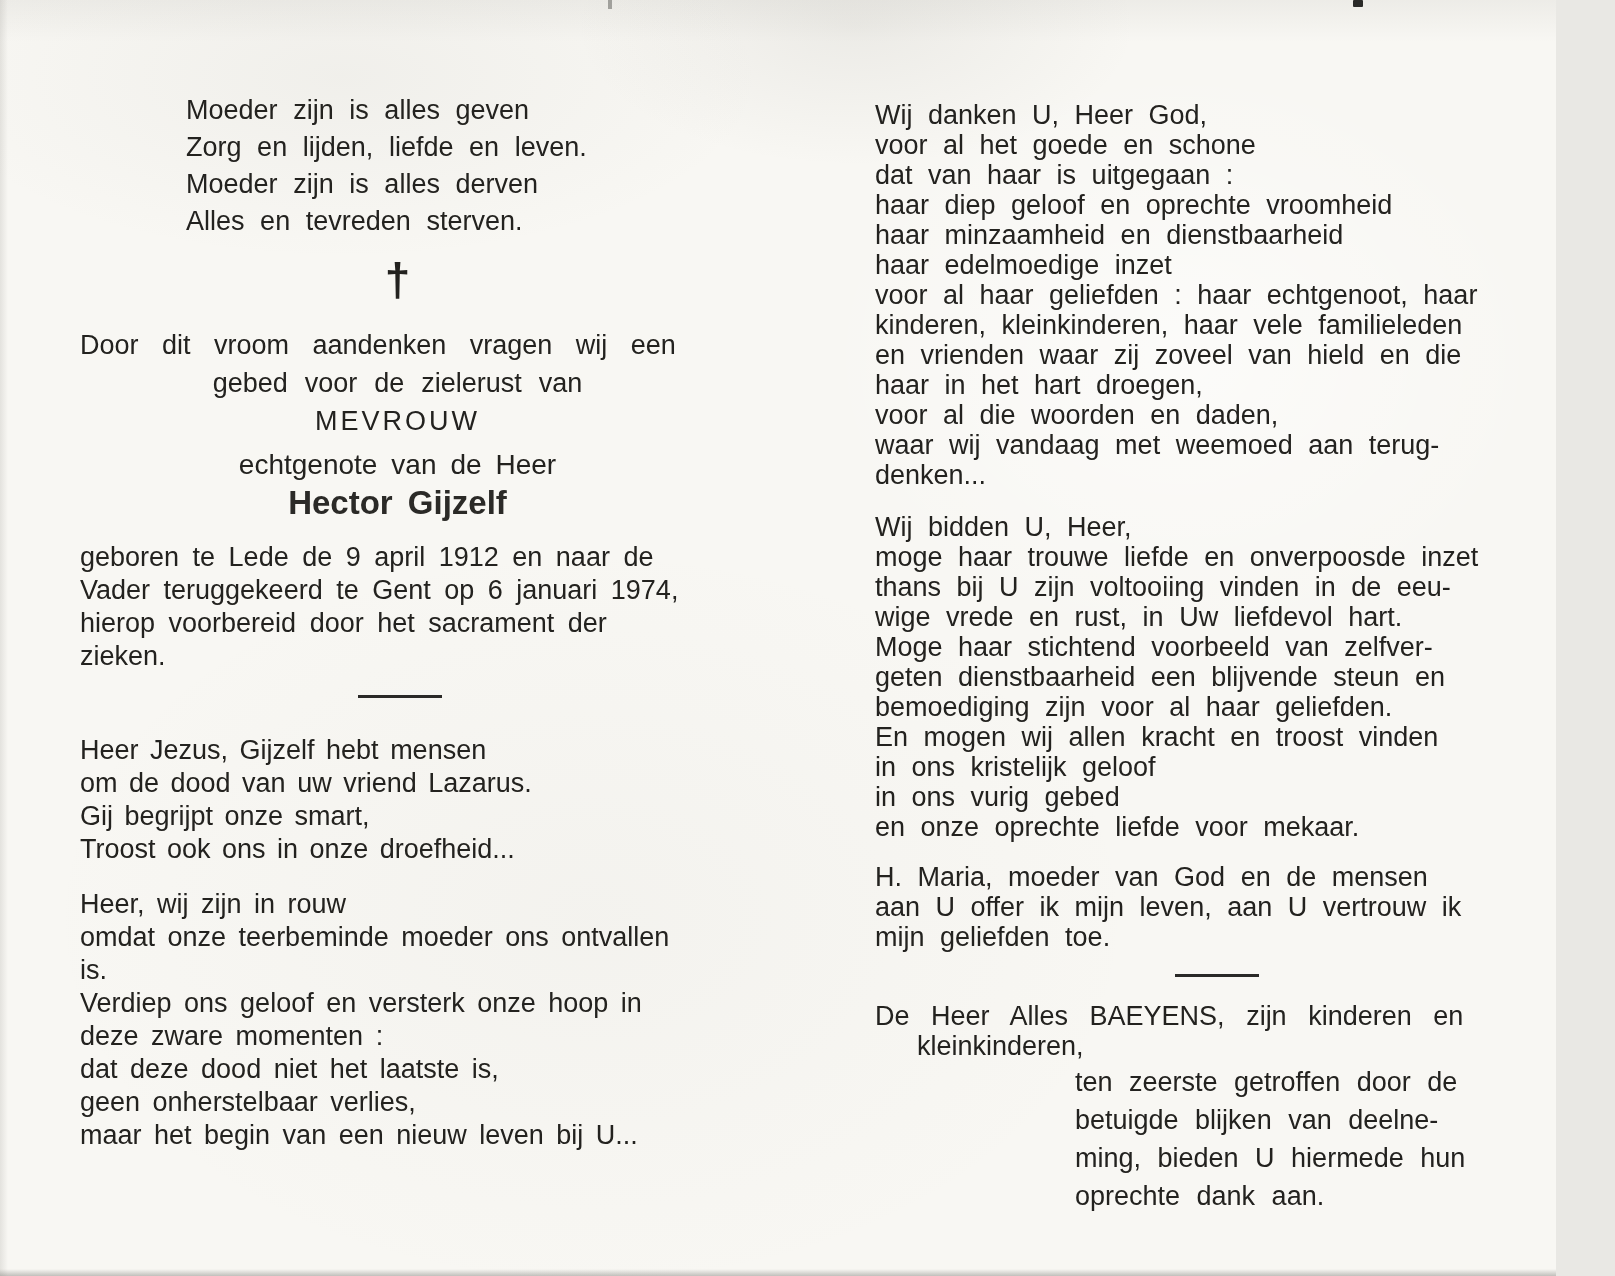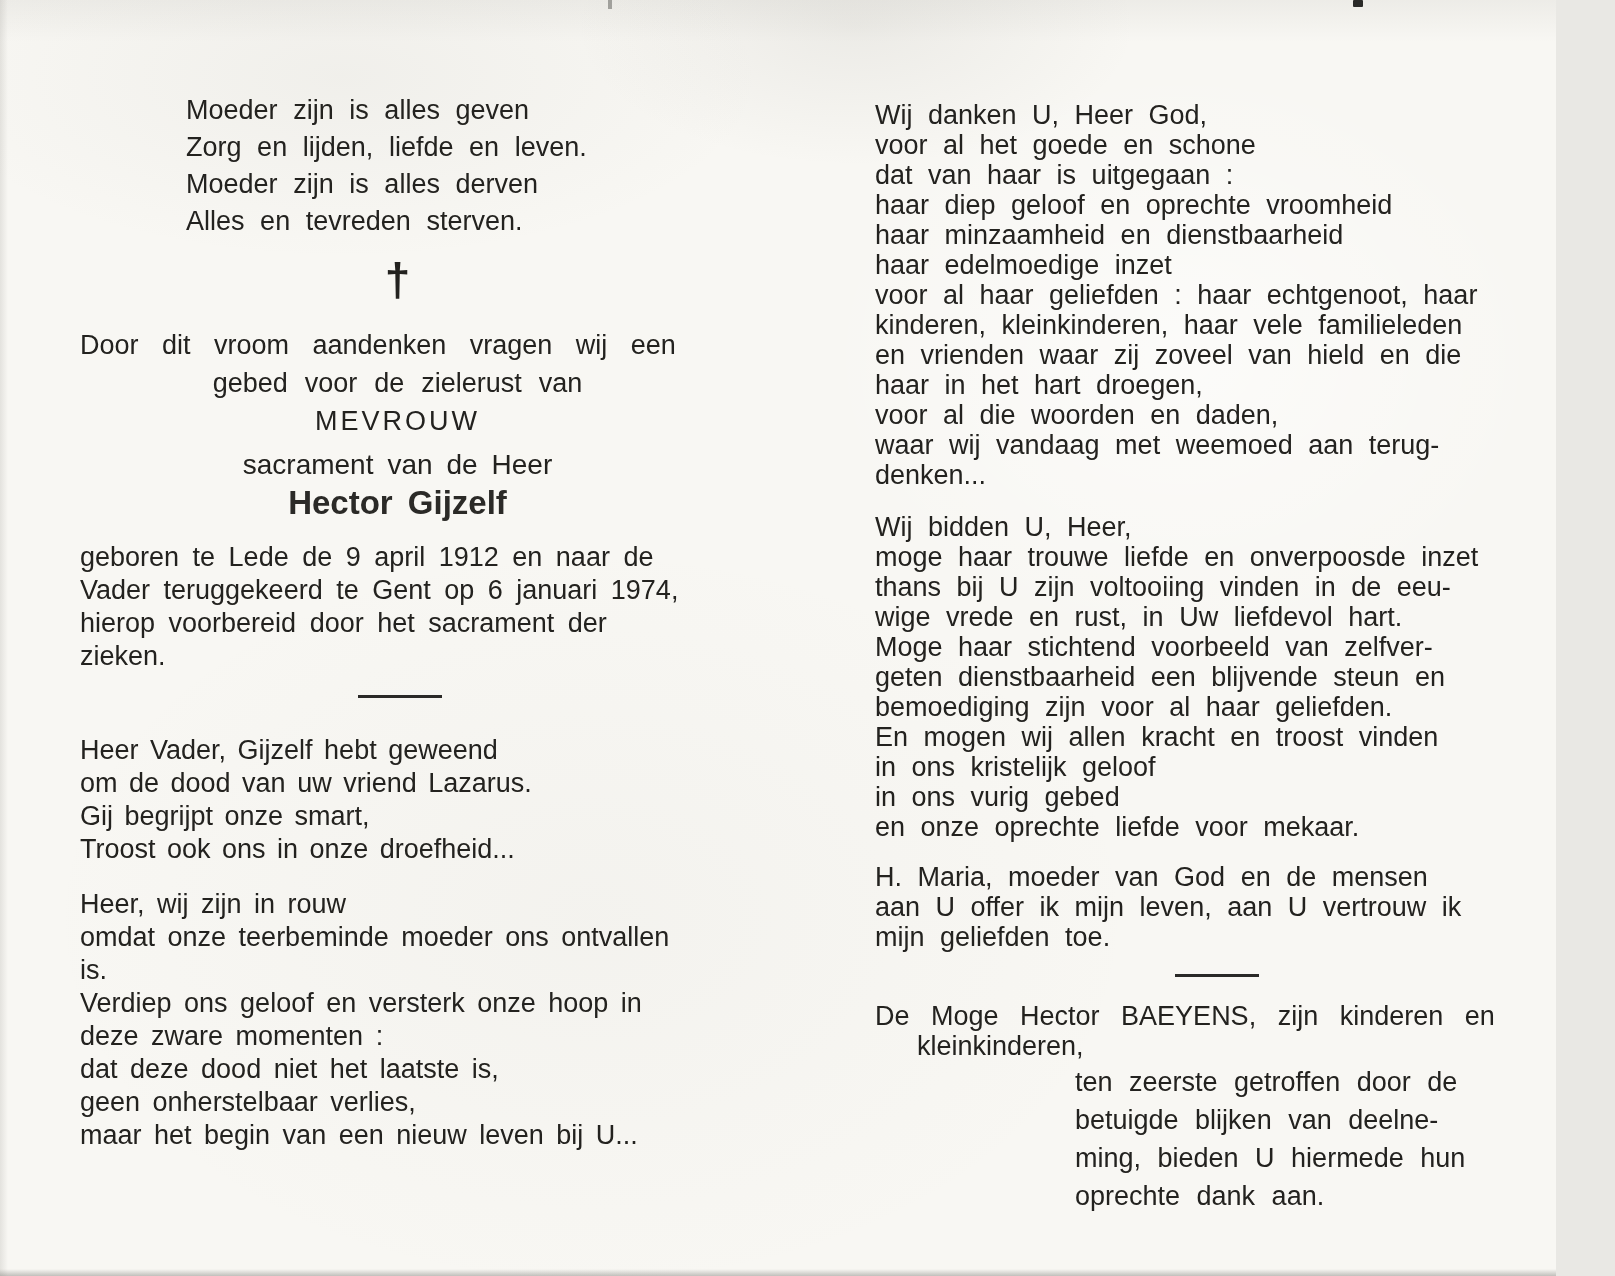--- a/index.html
+++ b/index.html
@@ -58,28 +58,28 @@
 
   <div class="col col-left">
     <div class="block poem">Moeder zijn is alles geven
 Zorg en lijden, liefde en leven.
 Moeder zijn is alles derven
 Alles en tevreden sterven.</div>
     <div class="block cross">†</div>
     <div class="block intro1">Door dit vroom aandenken vragen wij een</div>
     <div class="block intro2">gebed voor de zielerust van</div>
     <div class="block mevrouw">MEVROUW</div>
-    <div class="block spouse-intro">sacrament van de Heer</div>
+    <div class="block spouse-intro">echtgenote van de Heer</div>
     <div class="block spouse-name">Hector Gijzelf</div>
     <div class="block vitals">geboren te Lede de 9 april 1912 en naar de
 Vader teruggekeerd te Gent op 6 januari 1974,
 hierop voorbereid door het sacrament der
 zieken.</div>
     <div class="rule"></div>
-    <div class="block stanza1">Heer Vader, Gijzelf hebt geweend
+    <div class="block stanza1">Heer Jezus, Gijzelf hebt mensen
 om de dood van uw vriend Lazarus.
 Gij begrijpt onze smart,
 Troost ook ons in onze droefheid...</div>
     <div class="block stanza2">Heer, wij zijn in rouw
 omdat onze teerbeminde moeder ons ontvallen
 is.
 Verdiep ons geloof en versterk onze hoop in
 deze zware momenten :
 dat deze dood niet het laatste is,
 geen onherstelbaar verlies,
@@ -108,21 +108,21 @@
 geten dienstbaarheid een blijvende steun en
 bemoediging zijn voor al haar geliefden.
 En mogen wij allen kracht en troost vinden
 in ons kristelijk geloof
 in ons vurig gebed
 en onze oprechte liefde voor mekaar.</div>
     <div class="block para para3">H. Maria, moeder van God en de mensen
 aan U offer ik mijn leven, aan U vertrouw ik
 mijn geliefden toe.</div>
     <div class="rule-right"></div>
-    <div class="block closing1">De Moge Hector BAEYENS, zijn kinderen en</div>
+    <div class="block closing1">De Heer Alles BAEYENS, zijn kinderen en</div>
     <div class="block closing2">kleinkinderen,</div>
     <div class="block thanks">ten zeerste getroffen door de
 betuigde blijken van deelne-
 ming, bieden U hiermede hun
 oprechte dank aan.</div>
   </div>
 
   <div class="speck-top-right"></div>
   <div class="speck-top-center"></div>
   <div class="bottom-edge"></div>

